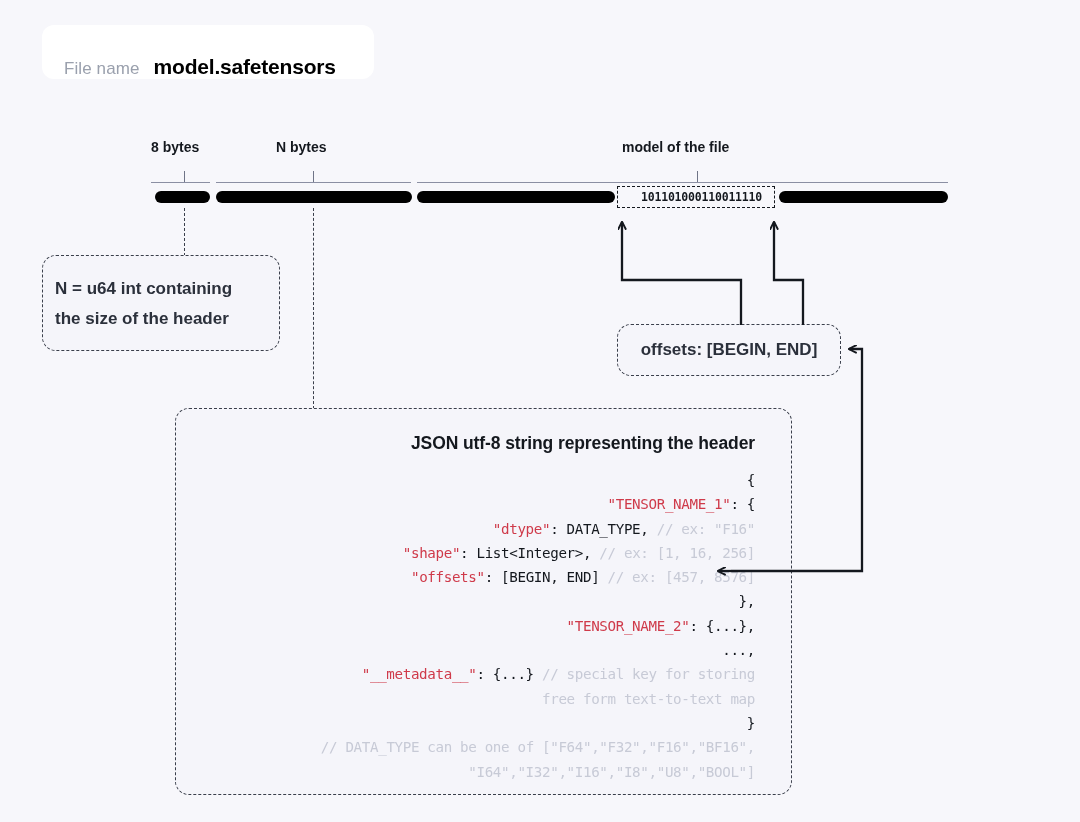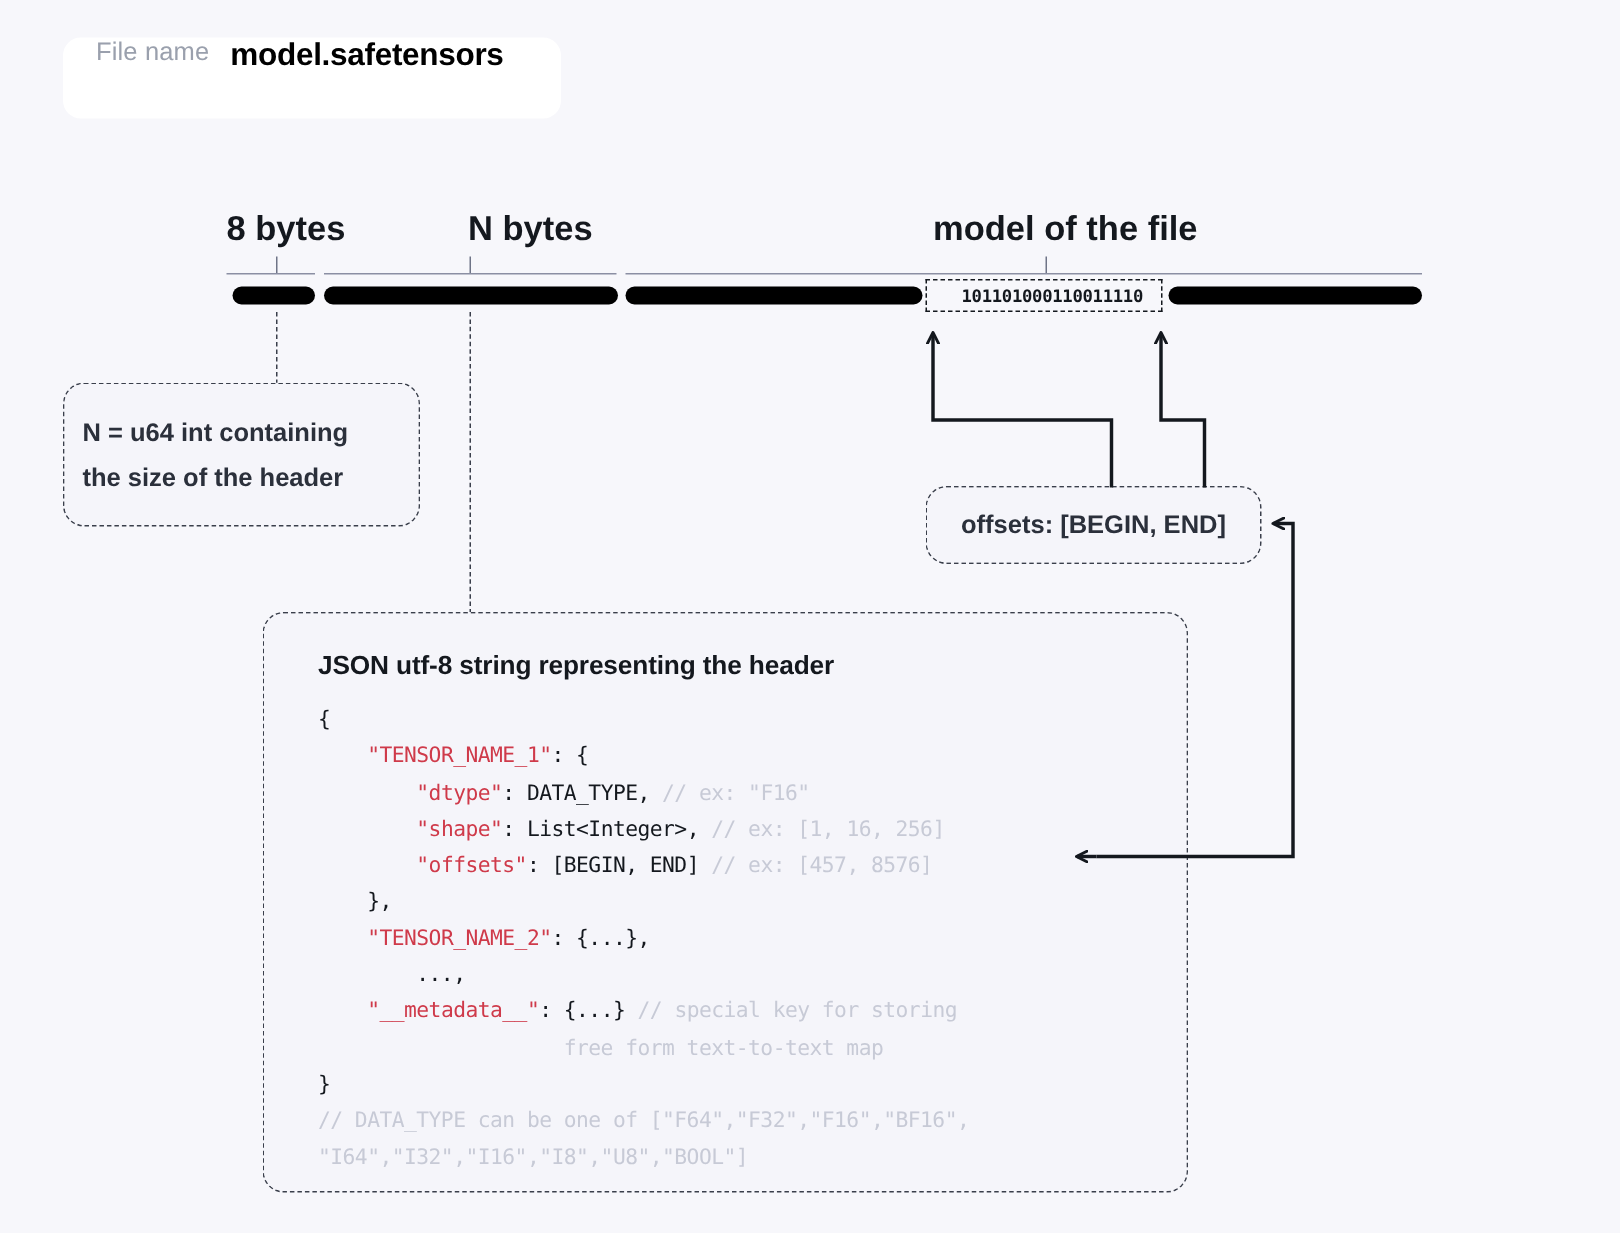--- a/index.html
+++ b/index.html
@@ -26,48 +26,48 @@
   
   .filename-pill {
     position: absolute;
     left: 42px;
     top: 25px;
     width: 332px;
     height: 54px;
     background: #ffffff;
     border-radius: 12px;
     display: flex;
-    align-items: flex-start;
+    align-items: flex-end;
     padding: 0 22px;
     box-sizing: border-box;
     gap: 14px;
   }
   .filename-label {
     font-size: 17px;
     color: #9aa0ad;
     font-weight: 400;
     letter-spacing: .1px;
   }
   .filename-value {
     font-size: 21px;
     font-weight: 700;
     color: #000000;
     letter-spacing: -.2px;
   }
 
   
   .ruler-label {
     position: absolute;
-    font-size: 23px;
+    font-size: 14px;
     font-weight: 700;
     color: #14181e;
     white-space: nowrap;
   }
   #lbl-8bytes  { left: 151px; top: 139px; }
-  #lbl-nbytes  { left: 276px; top: 139px; margin-left: 36px; }
+  #lbl-nbytes  { left: 276px; top: 139px; }
   #lbl-rest    { left: 622px; top: 139px; }
 
   
   .measure-line {
     position: absolute;
     height: 1px;
     background: #8b8fa3;
     top: 182px;
   }
   #meas-a { left: 151px;  width: 59px; }
@@ -159,20 +159,21 @@
     color: #2b303b;
     white-space: nowrap;
   }
 
   #box-json {
     left: 175px;
     top: 408px;
     width: 617px;
     height: 387px;
     padding: 20px 36px;
+    text-align: right;
   }
   .json-title {
     font-size: 17.5px;
     font-weight: 700;
     color: #14181e;
     margin: 4px 0 14px 0;
     letter-spacing: -.1px;
   }
   pre.json-code {
     margin: 0;

